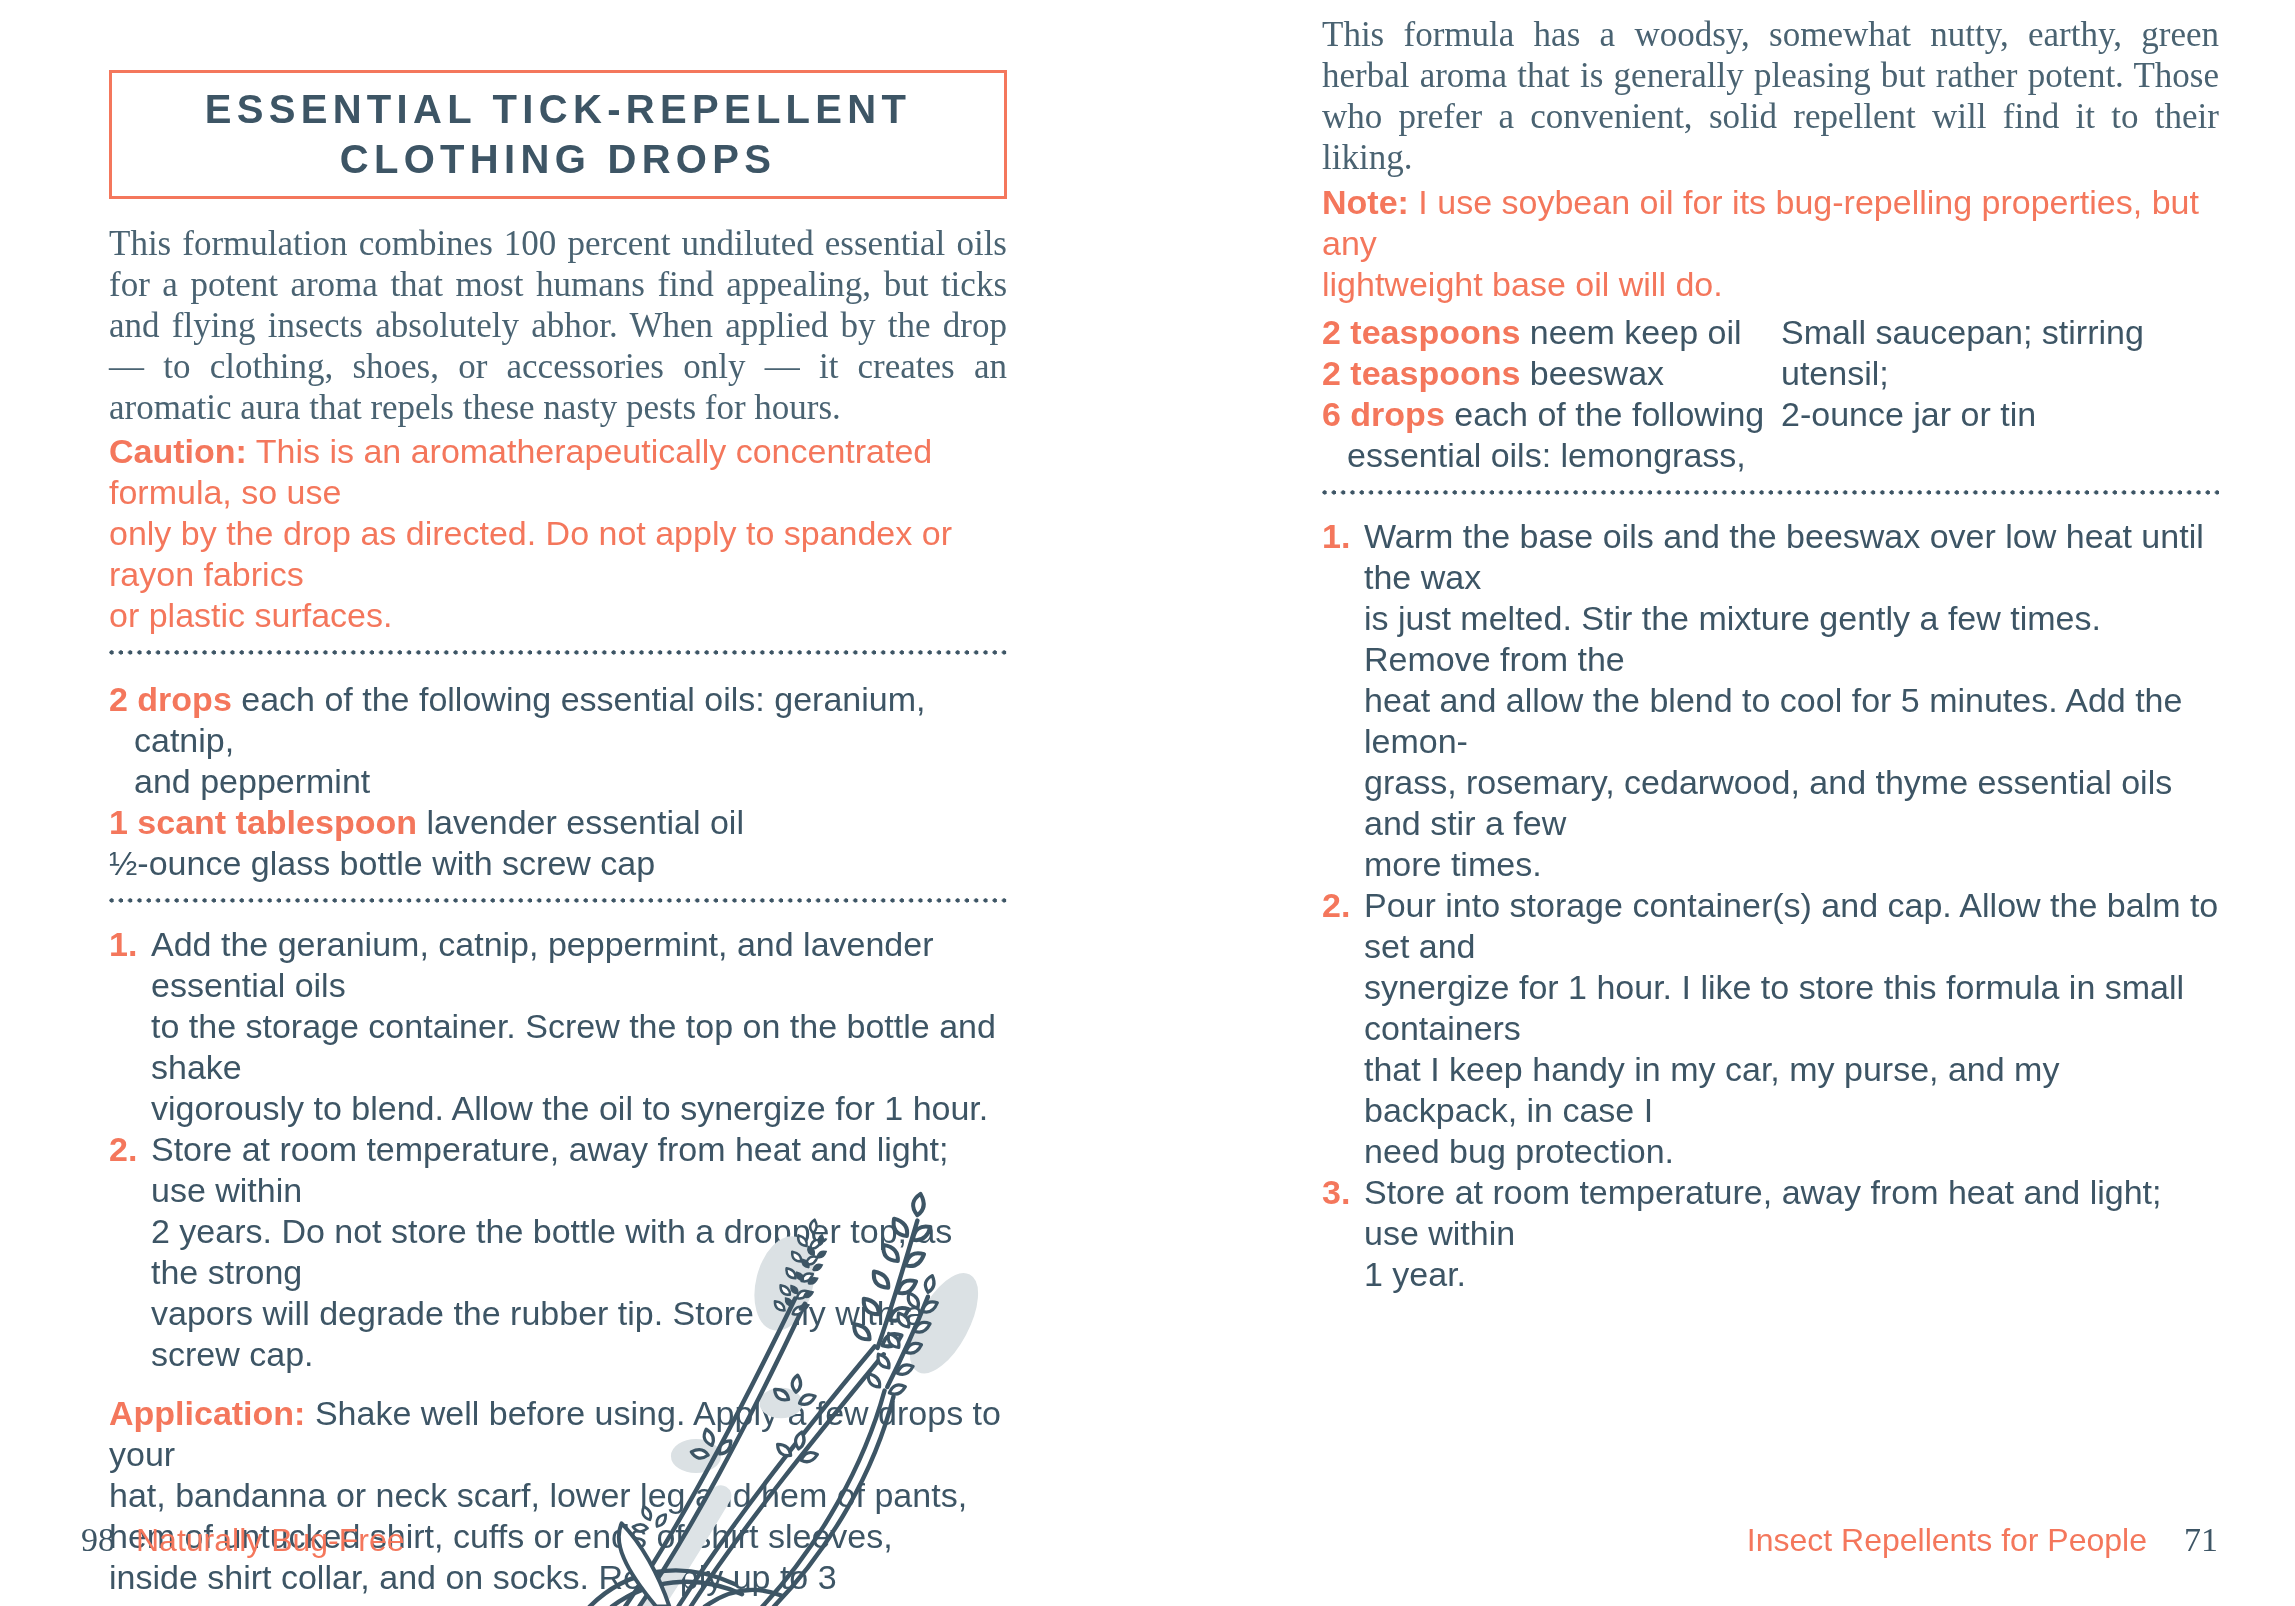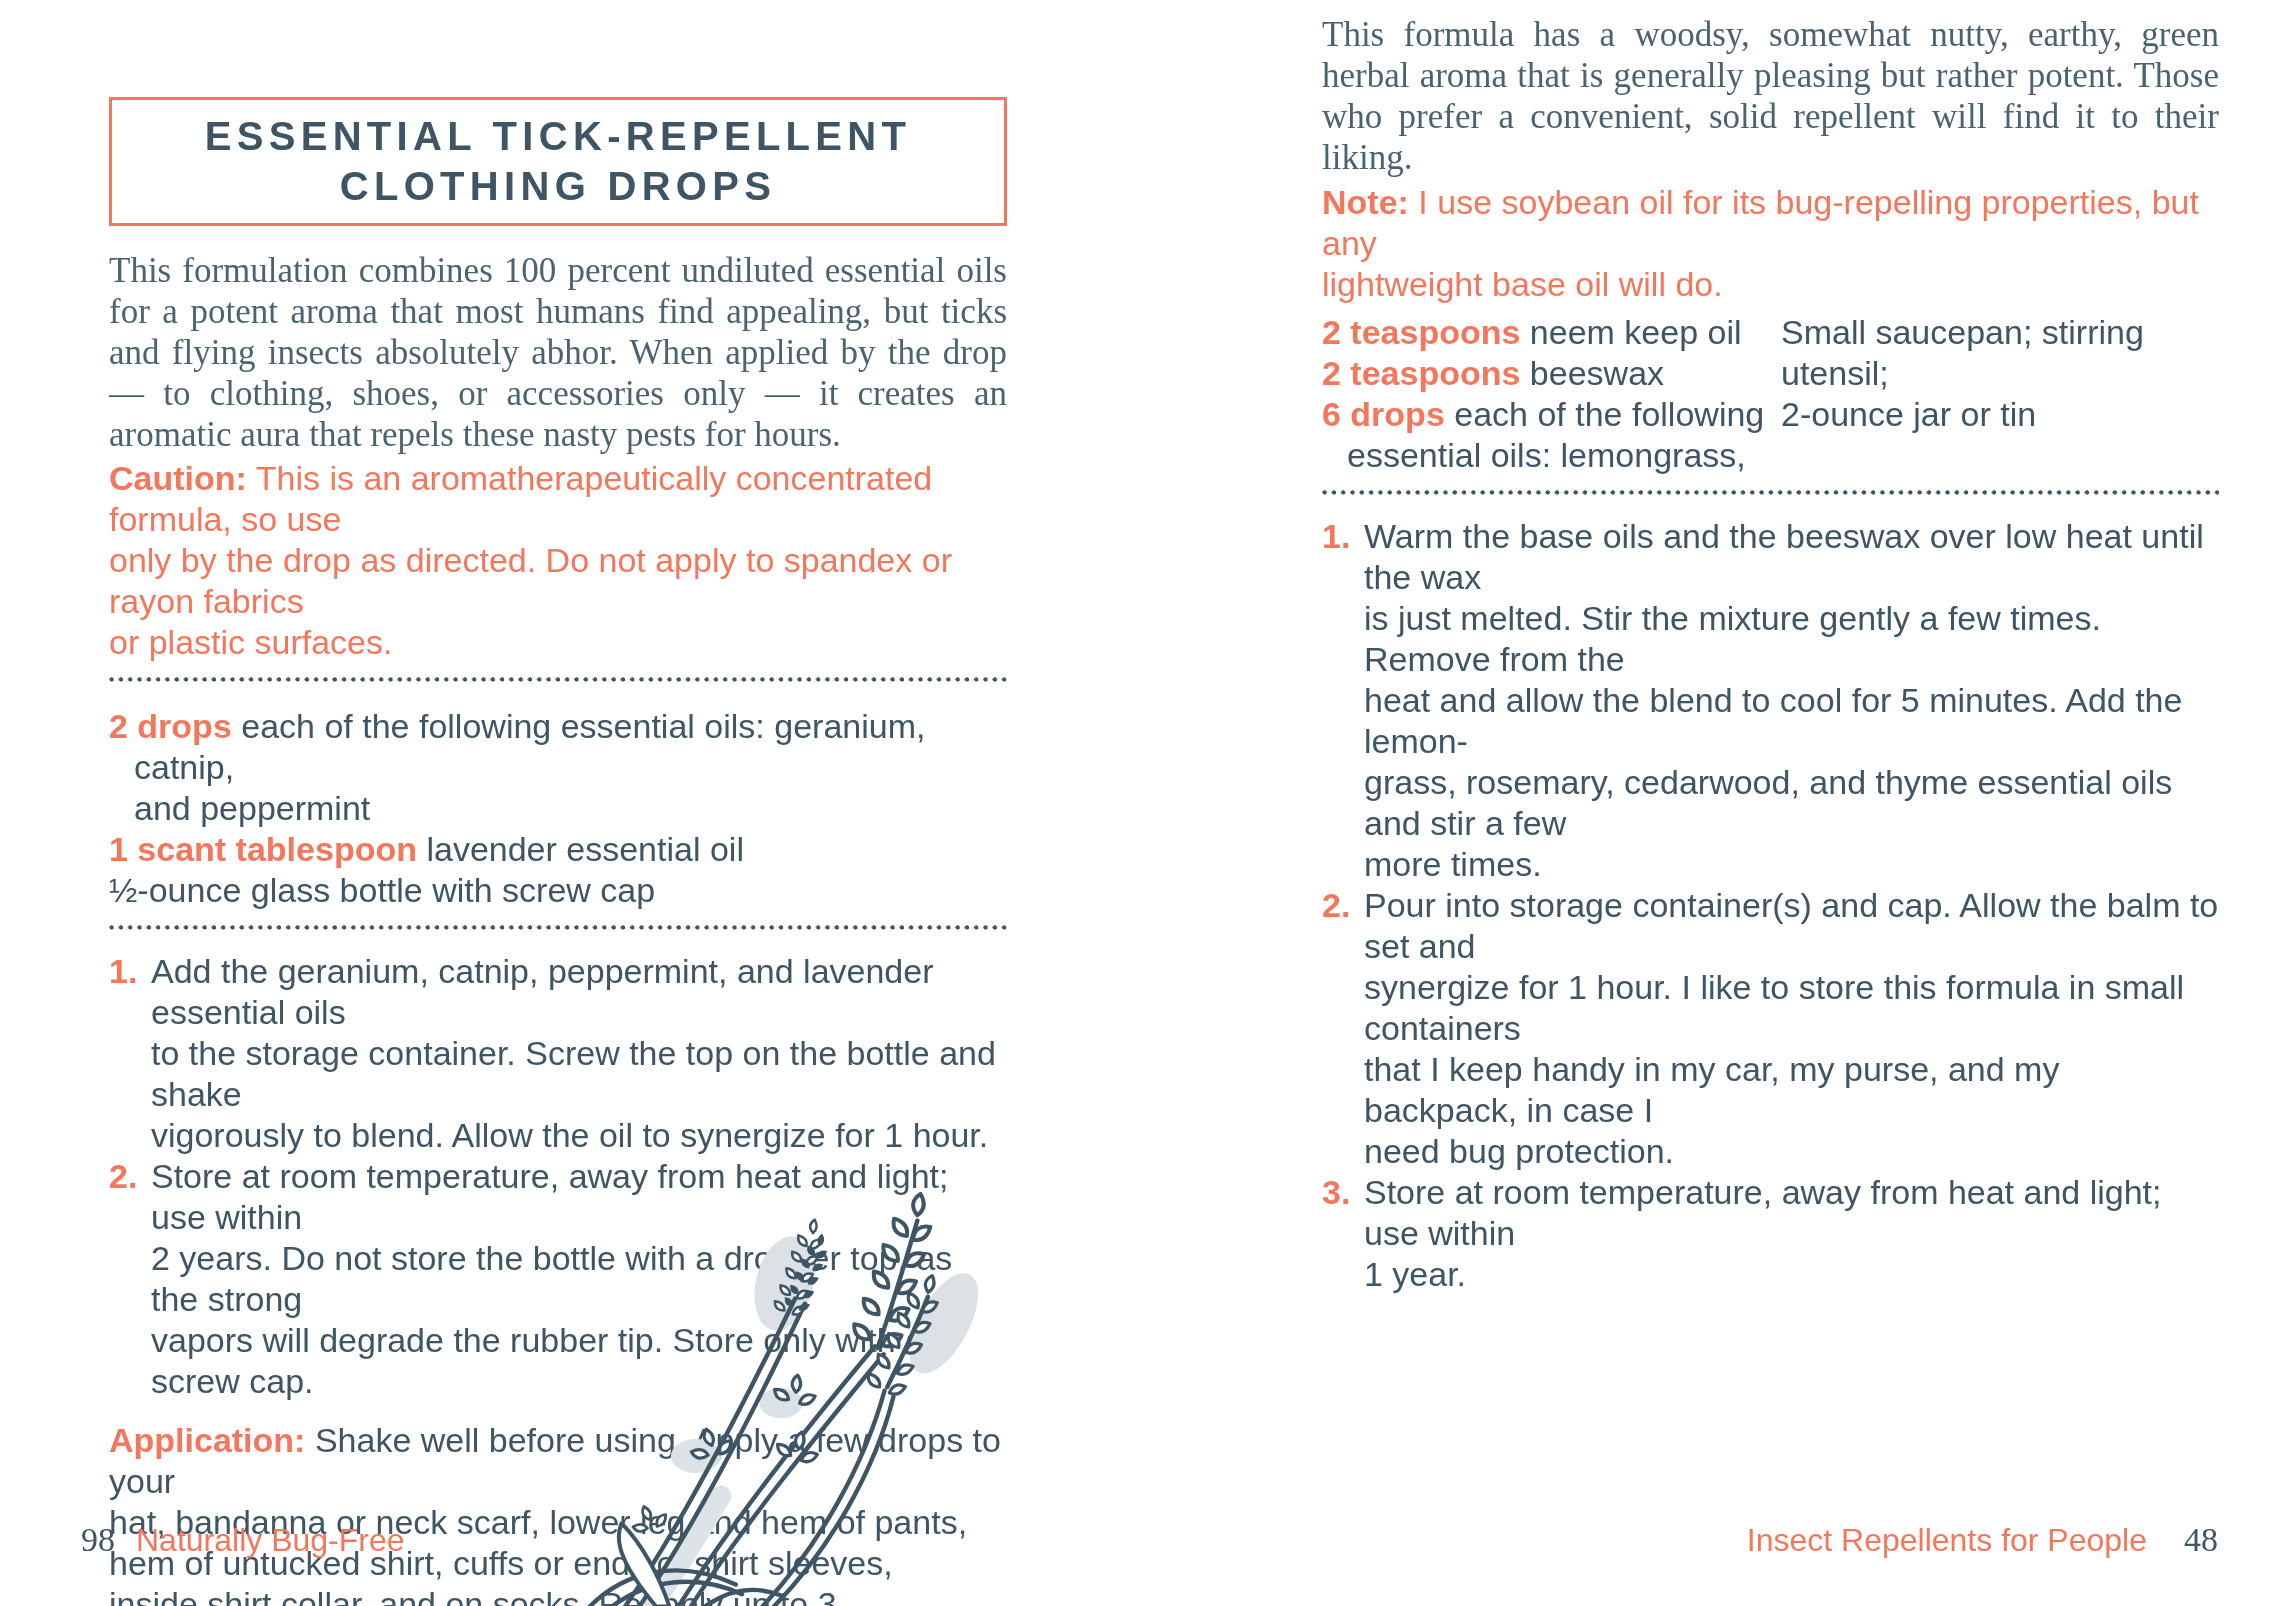--- a/index.html
+++ b/index.html
@@ -24,21 +24,21 @@
   
   .title-box{
     border:3.5px solid var(--accent);
     text-align:center;
     font-weight:700;
     color:var(--ink);
     letter-spacing:5.3px;
     white-space:pre-line;
   }
   #left-page .title-box{
-    margin-top:97px;
+    margin-top:70px;
     font-size:40px;line-height:50px;
     padding:10.6px 7px 12.4px;
   }
   #right-page .title-box{
     margin-top:147px;
     font-size:41px;line-height:44px;
     padding:15px 7px 14px;
   }
 
   
@@ -269,15 +269,15 @@
 
   <g class="solid">
     <use href="#spike" transform="translate(280,62) rotate(21) scale(0.5)"></use>
   </g>
 </svg>
 
 <div class="footer" id="footer-left">
   <span class="pagenum">98</span><span class="chapter">Naturally Bug-Free</span>
 </div>
 <div class="footer" id="footer-right">
-  <span class="chapter">Insect Repellents for People</span><span class="pagenum">48</span>
+  <span class="chapter">Insect Repellents for People</span><span class="pagenum">71</span>
 </div>
 
 
 </body></html>

